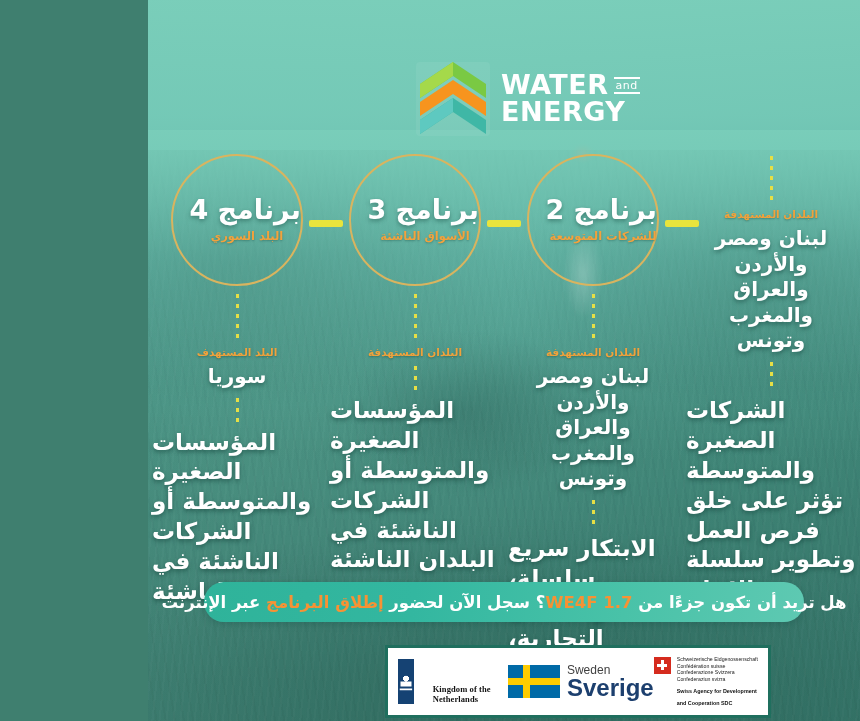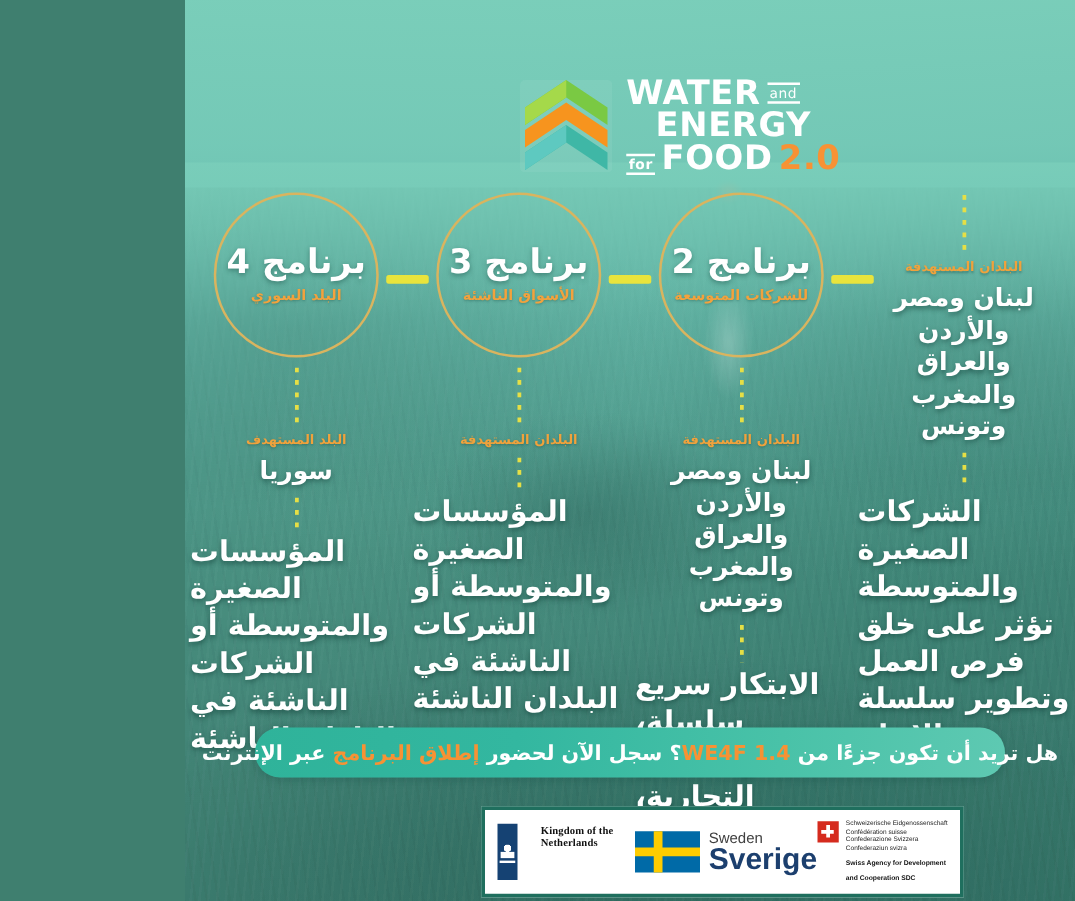--- a/index.html
+++ b/index.html
@@ -55,41 +55,41 @@
     pointer-events:none;
   }
 
   
   .header { position:absolute; top:28px; left:0; right:0; height:110px; }
   .logo-block { position:absolute; left:268px; top:34px; display:flex; align-items:center; gap:11px; direction:ltr; }
   .logo-mark { width:74px; height:74px; border-radius:4px; position:relative; overflow:hidden; flex:none; }
   .logo-word { color:#fff; line-height:.97; }
   .lw1, .lw2, .lw3 { font-weight:700; letter-spacing:.5px; display:flex; align-items:baseline; gap:5px; }
   .lw1 { font-size:27px; }
-  .lw2 { font-size:27px;justify-content:center; }
+  .lw2 { font-size:27px; }
   .lw3 { font-size:27px; }
   .sup { font-size:11px; font-weight:400; border-top:2px solid #fff; border-bottom:2px solid #fff; padding:1px 2px; line-height:1; position:relative; top:-5px; }
   .pre { font-size:11px; font-weight:700; border-top:2px solid #fff; border-bottom:2px solid #fff; padding:1px 2px; line-height:1; }
   .ver { color:#f79234; font-size:27px; font-weight:700; }
 
   .main-title {
     position:absolute; right:120px; top:34px;
     font-size:60px; font-weight:700; color:#f68b2c; line-height:1;
     text-shadow:0 2px 5px rgba(20,70,60,.32);
     letter-spacing:-1px;
   }
 
   
   .columns { position:absolute; top:148px; left:0; right:0; bottom:0; display:flex; direction:rtl; }
   .col { flex:1 1 0; position:relative; display:flex; flex-direction:column; align-items:center; }
 
   .circle {
     width:132px; height:132px; border-radius:50%;
     border:2px solid #d9b45f;
-    display:flex; flex-direction:column; align-items:center; justify-content:center;
+    display:flex; flex-direction:column; justify-content:center;
     margin-top:6px; position:relative; z-index:3;
   }
   .circle .ttl {
     color:#fff; font-size:27px; font-weight:700; line-height:1.05;
     text-shadow:0 2px 4px rgba(18,66,58,.45); white-space:nowrap;
   }
   .circle .sub {
     color:#f2a23d; font-size:11.5px; font-weight:700; line-height:1.25;
     margin-top:5px; text-align:center; max-width:108px;
     text-shadow:0 1px 2px rgba(18,66,58,.35);
@@ -135,21 +135,21 @@
   .cta-text { color:#fff; font-size:16.5px; font-weight:700; white-space:nowrap; }
   .cta-text .hl { color:#f79234; }
 
   
   .footer {
     position:absolute; left:237px; top:645px; width:386px; height:73px;
     background:#ffffff; border:3px solid #1f6f5e;
     display:flex; align-items:center; justify-content:space-around;
     direction:ltr; padding:0 10px;
   }
-  .nl-logo { display:flex; align-items:flex-start; gap:19px; }
+  .nl-logo { display:flex; align-items:flex-end; gap:19px; }
   .nl-bar { width:22px; height:45px; background:#154273; position:relative; }
   .nl-bar::after{
     content:""; position:absolute; left:50%; top:54%; transform:translate(-50%,-50%);
     width:13px; height:15px;
     background:
       radial-gradient(circle at 50% 22%, #fff 0 2.6px, rgba(0,0,0,0) 2.7px),
       linear-gradient(#fff,#fff) ;
     -webkit-mask:
       radial-gradient(circle at 50% 20%, #000 0 3px, rgba(0,0,0,0) 3.2px),
       linear-gradient(#000,#000) 50% 62%/11px 5px no-repeat,
@@ -199,25 +199,20 @@
         </svg>
       </div>
       <div class="logo-word">
         <div class="lw1">
           <span>WATER</span>
           <span class="sup">and</span>
         </div>
         <div class="lw2">
           <span>ENERGY</span>
         </div>
-        <div class="lw3">
-          <span class="pre">for</span>
-          <span>FOOD</span>
-          <span class="ver">2.0</span>
-        </div>
       </div>
     </div>
   </div>
 
   <div class="columns">
 
     <div class="col">
       <div class="dash"></div>
       <div class="dots d1"></div>
       <div class="label-small">البلدان المستهدفة</div>
@@ -260,21 +255,21 @@
       <div class="dots d1"></div>
       <div class="label-small">البلد المستهدف</div>
       <div class="countries">سوريا</div>
       <div class="dots d3"></div>
       <div class="desc">المؤسسات الصغيرة والمتوسطة أو الشركات الناشئة في البلدان الناشئة</div>
     </div>
 
   </div>
 
   <div class="cta">
-    <div class="cta-text"><span>هل تريد أن تكون جزءًا من </span><span class="hl">WE4F 1.4</span><span>؟ سجل الآن لحضور </span><span class="hl">إطلاق البرنامج</span><span> عبر الإنترنت</span></div>
+    <div class="cta-text"><span>هل تريد أن تكون جزءًا من </span><span class="hl">WE4F 1.7</span><span>؟ سجل الآن لحضور </span><span class="hl">إطلاق البرنامج</span><span> عبر الإنترنت</span></div>
   </div>
 
   <div class="footer">
 
     <div class="nl-logo">
       <div class="nl-bar"></div>
       <div class="nl-text">Kingdom of the Netherlands</div>
     </div>
 
     <div class="se-logo">

